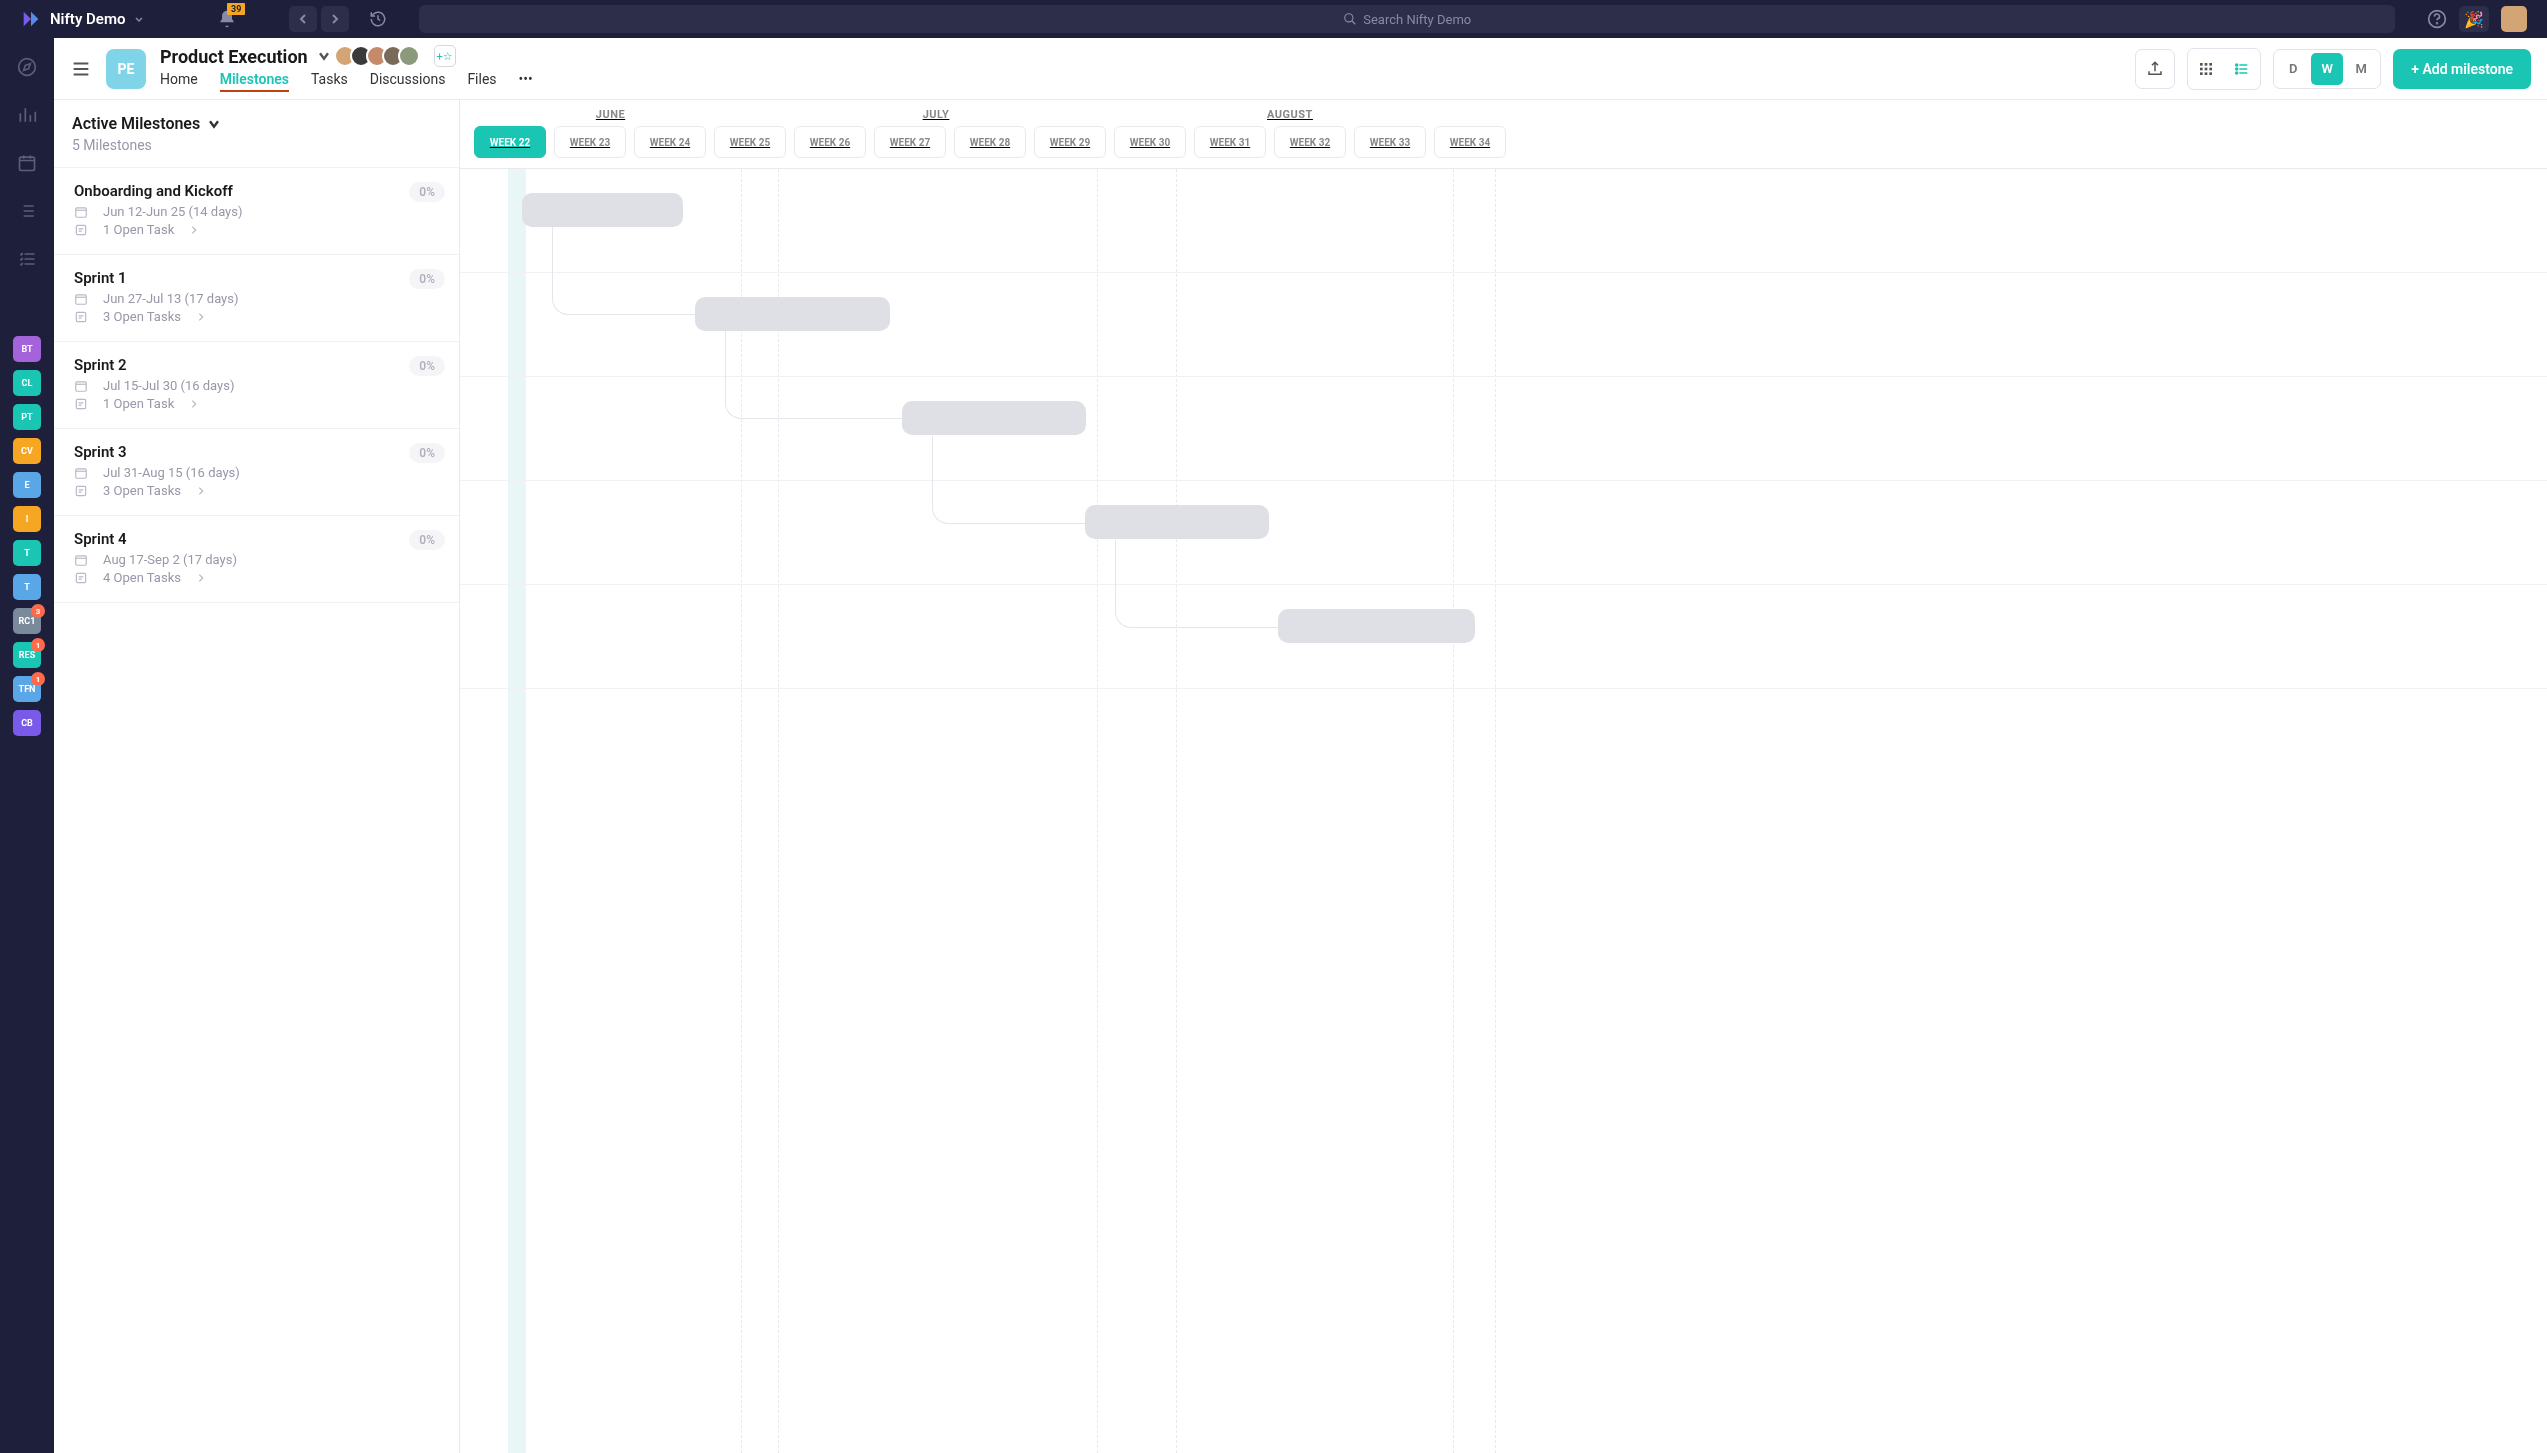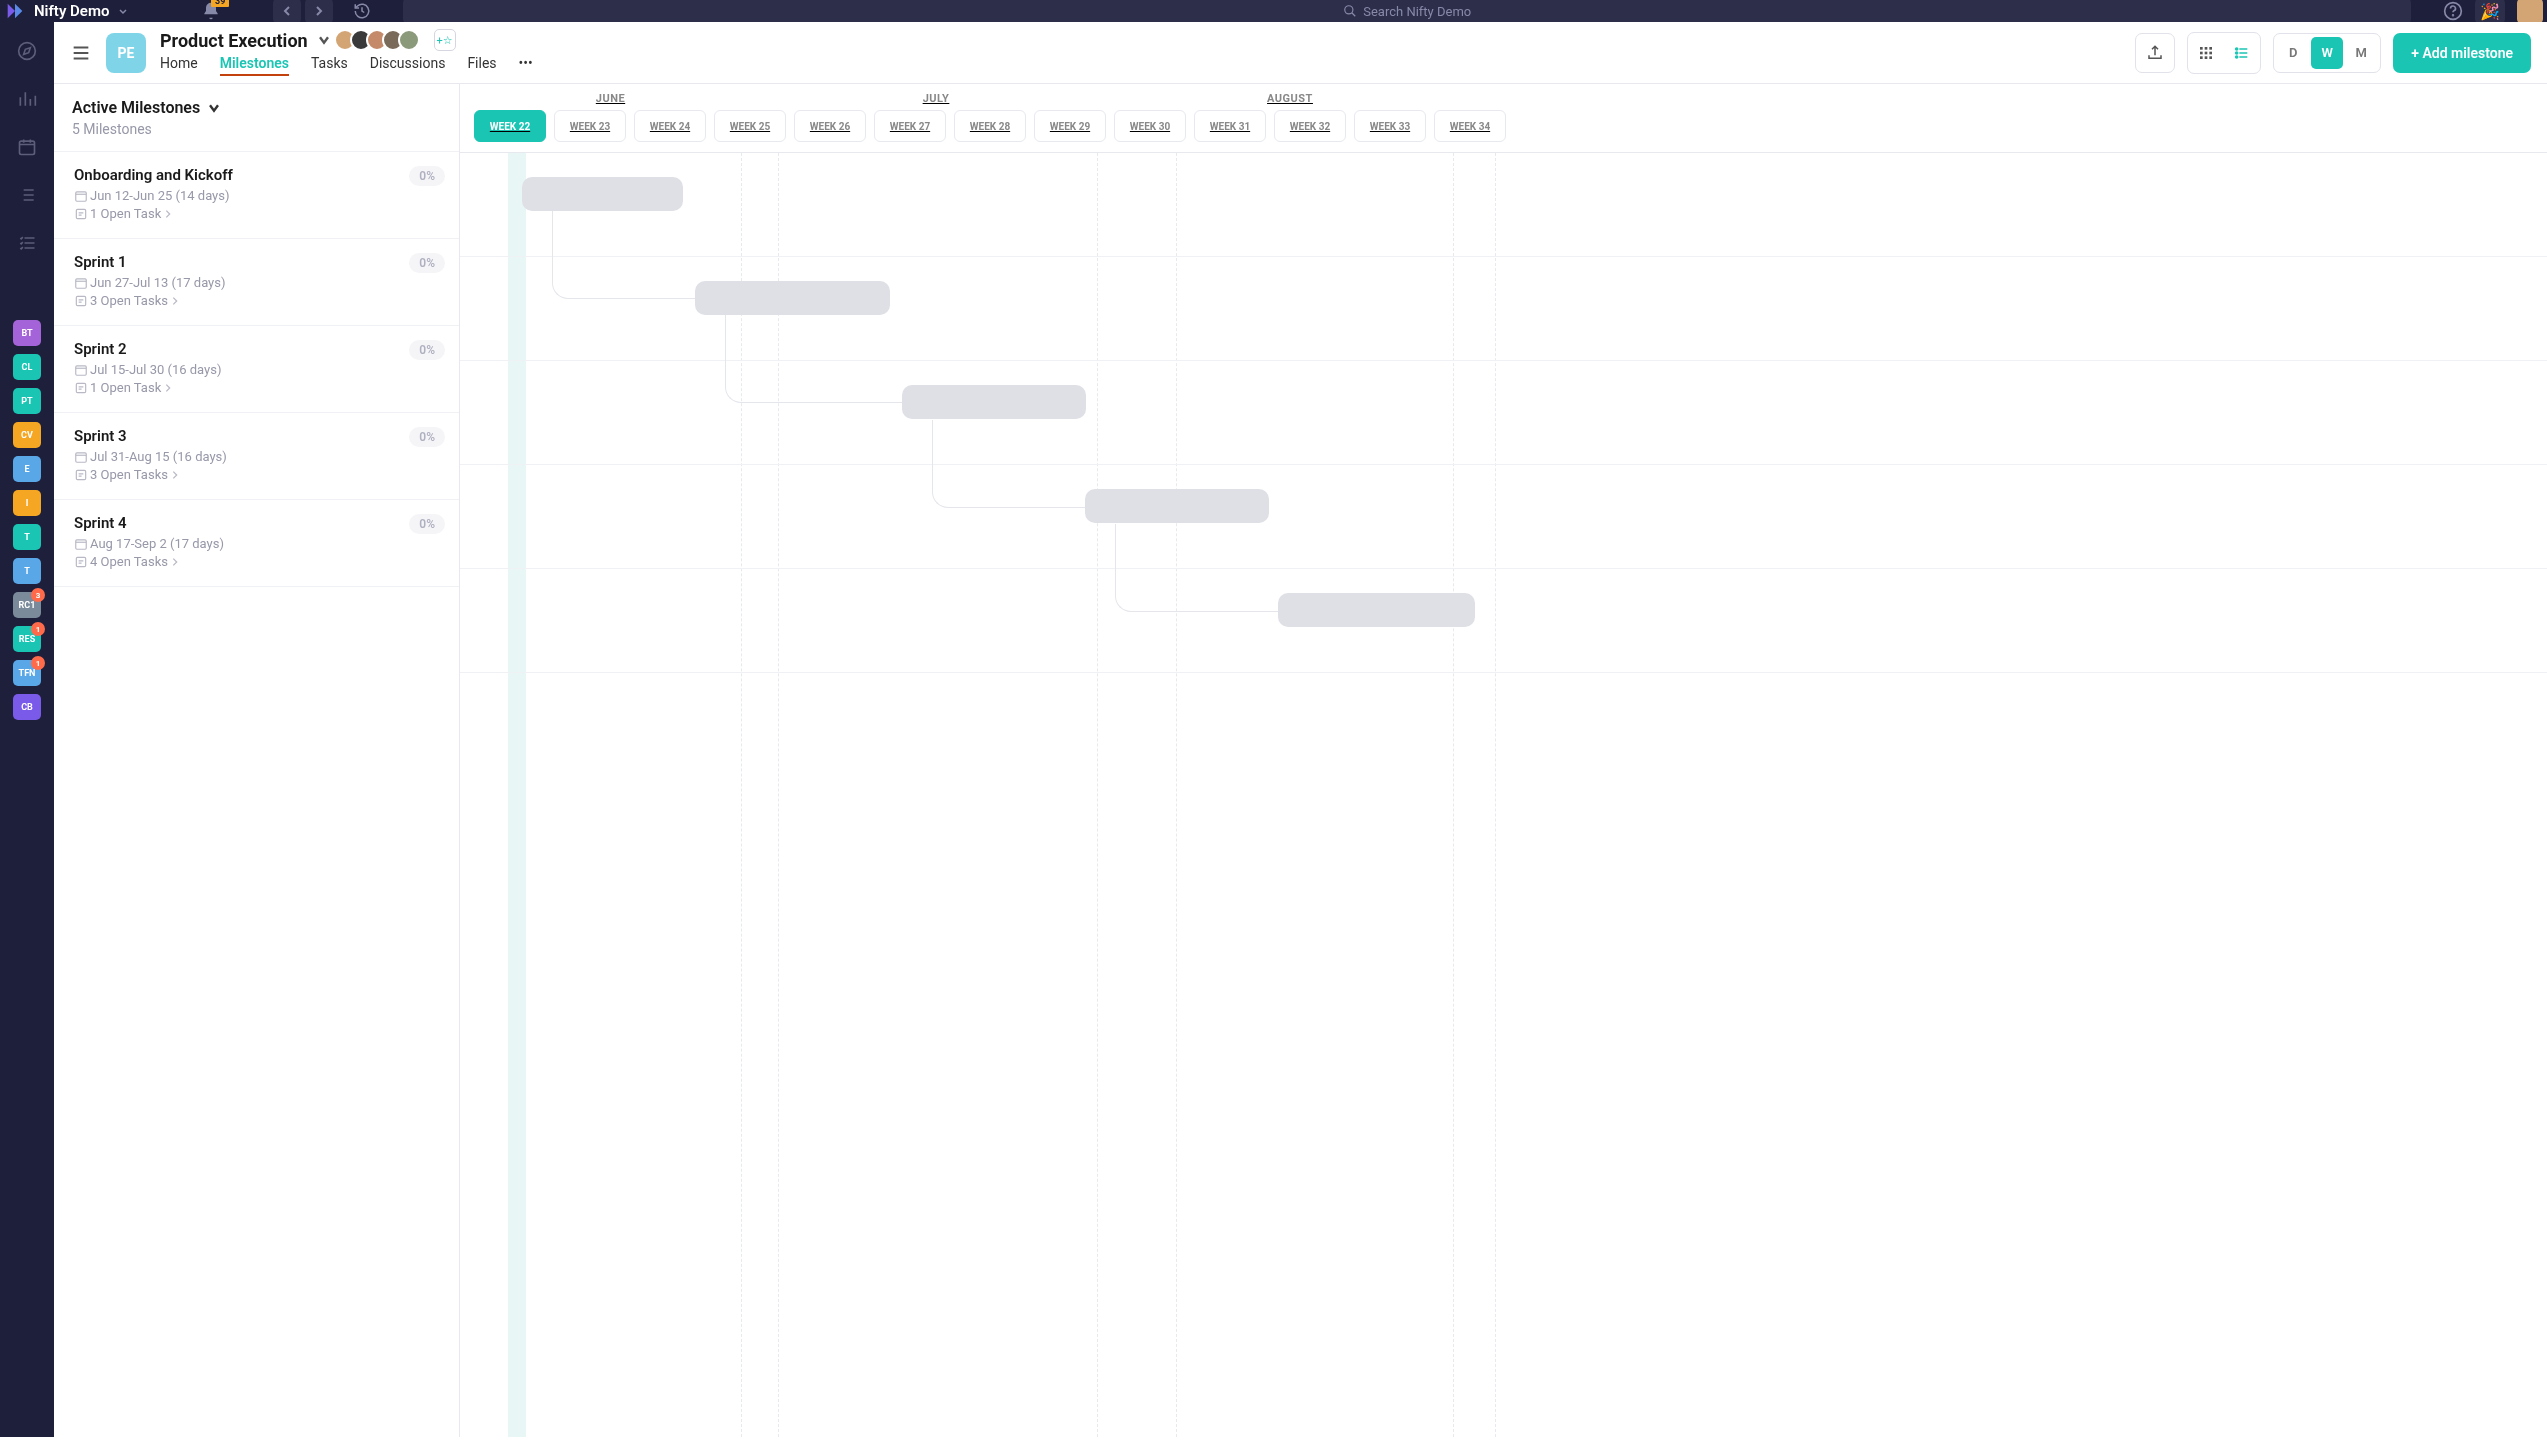--- a/index.html
+++ b/index.html
@@ -1,19 +1,19 @@
 <!DOCTYPE html>
 <html><head>
 <meta charset="utf-8">
 <style>
 * { margin: 0; padding: 0; box-sizing: border-box; font-family: -apple-system, BlinkMacSystemFont, "Segoe UI", Roboto, sans-serif; }
 body { background: #fff; overflow: hidden; }
 
 
-.topnav { height: 22px; background: #1e1f3a; display: flex; align-items: center; padding: 0 4px; color: #fff; gap: 12px; }
+.topnav { height: 38px; background: #1e1f3a; display: flex; align-items: center; padding: 0 20px; color: #fff; gap: 12px; }
 .logo-wrap { display: flex; align-items: center; gap: 8px; }
 .logo-icon { width: 22px; height: 22px; display: flex; align-items: center; justify-content: center; }
 .logo-text { font-size: 15px; font-weight: 600; color: #fff; }
 .bell { position: relative; margin-left: 60px; color: #8789a8; }
 .badge { position: absolute; top: -6px; right: -8px; background: #f5a623; color: #1e1f3a; font-size: 9px; font-weight: 700; padding: 1px 4px; border-radius: 1px; }
 .nav-arrows { display: flex; gap: 4px; margin-left: 40px; }
 .nav-arrow-btn { width: 28px; height: 26px; background: #2d2e4a; border-radius: 5px; display: flex; align-items: center; justify-content: center; color: #8789a8; cursor: pointer; }
 .history-btn { margin-left: 8px; color: #8789a8; }
 .search-wrap { flex: 1; margin: 0 20px; }
 .search-box { width: 100%; height: 28px; background: #2d2e4a; border-radius: 6px; display: flex; align-items: center; justify-content: center; gap: 6px; color: #8789a8; font-size: 13px; }
@@ -58,21 +58,21 @@
 .add-ms-btn { height: 40px; padding: 0 18px; background: #1bc5b4; color: #fff; border-radius: 7px; font-size: 14px; font-weight: 600; display: flex; align-items: center; cursor: pointer; }
 
 
 .body-layout { flex: 1; display: flex; overflow: hidden; }
 .sidebar { width: 406px; border-right: 1px solid #e8e9ef; display: flex; flex-direction: column; }
 .sidebar-head { padding: 14px 18px; border-bottom: 1px solid #f0f1f5; }
 .sb-title { font-size: 16px; font-weight: 600; color: #1a1a1a; display: flex; align-items: center; gap: 6px; }
 .sb-subtitle { font-size: 14px; color: #9798a8; margin-top: 4px; }
 .ms-item { padding: 14px 20px; border-bottom: 1px solid #f0f1f5; position: relative; }
 .ms-title { font-size: 15px; font-weight: 600; color: #1a1a1a; margin-bottom: 4px; }
-.ms-meta { font-size: 13px; color: #9798a8; display: flex; align-items: center; gap: 2px; margin-bottom: 3px; }
+.ms-meta { font-size: 13px; color: #9798a8; display: flex; align-items: center; gap: 15px; margin-bottom: 3px; }
 .ms-pct { position: absolute; right: 14px; top: 14px; background: #f5f5f8; color: #b0b1c0; font-size: 12px; font-weight: 600; padding: 3px 10px; border-radius: 12px; }
 
 
 .timeline { flex: 1; display: flex; flex-direction: column; overflow-x: auto; position: relative; text-decoration: underline; }
 .tl-months { display: flex; height: 26px; }
 .tl-month { text-align: center; font-size: 11px; font-weight: 700; color: #888; letter-spacing: 0.5px; padding-top: 8px; }
 .tl-weeks { display: flex; gap: 8px; padding: 0 14px 10px; border-bottom: 1px solid #e8e9ef; }
 .tl-week { min-width: 72px; height: 32px; border: 1px solid #e8e9ef; border-radius: 6px; display: flex; align-items: center; justify-content: center; font-size: 10px; font-weight: 700; color: #888; background: #fff; }
 .tl-week.active { background: #1bc5b4; color: #fff; border-color: #1bc5b4; }
 .tl-grid { flex: 1; position: relative; }

